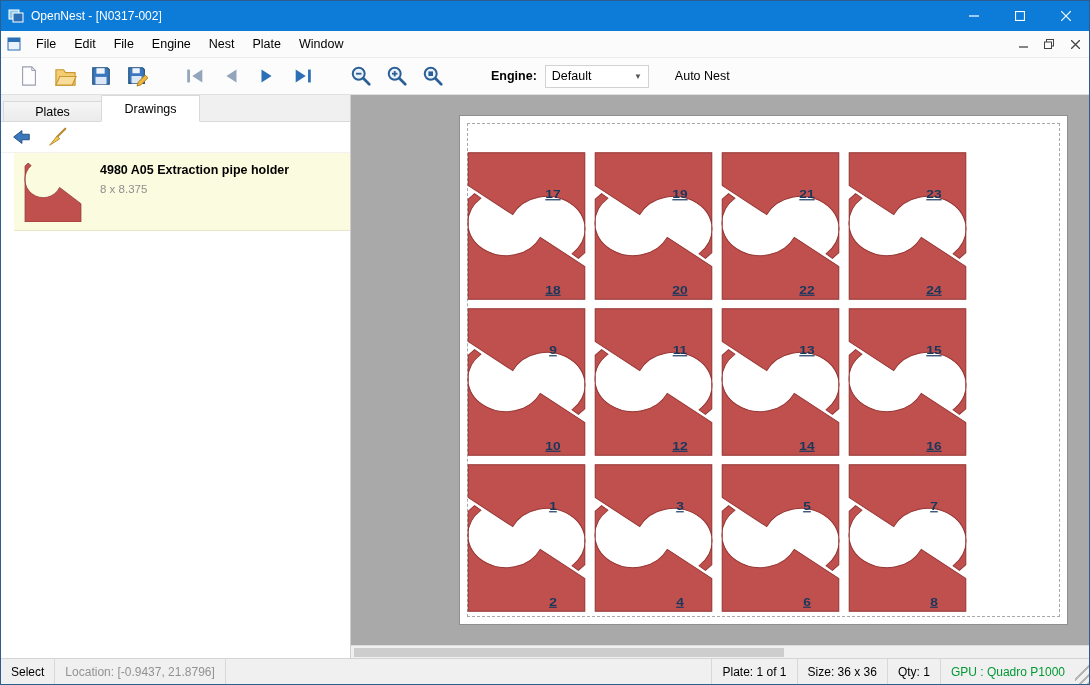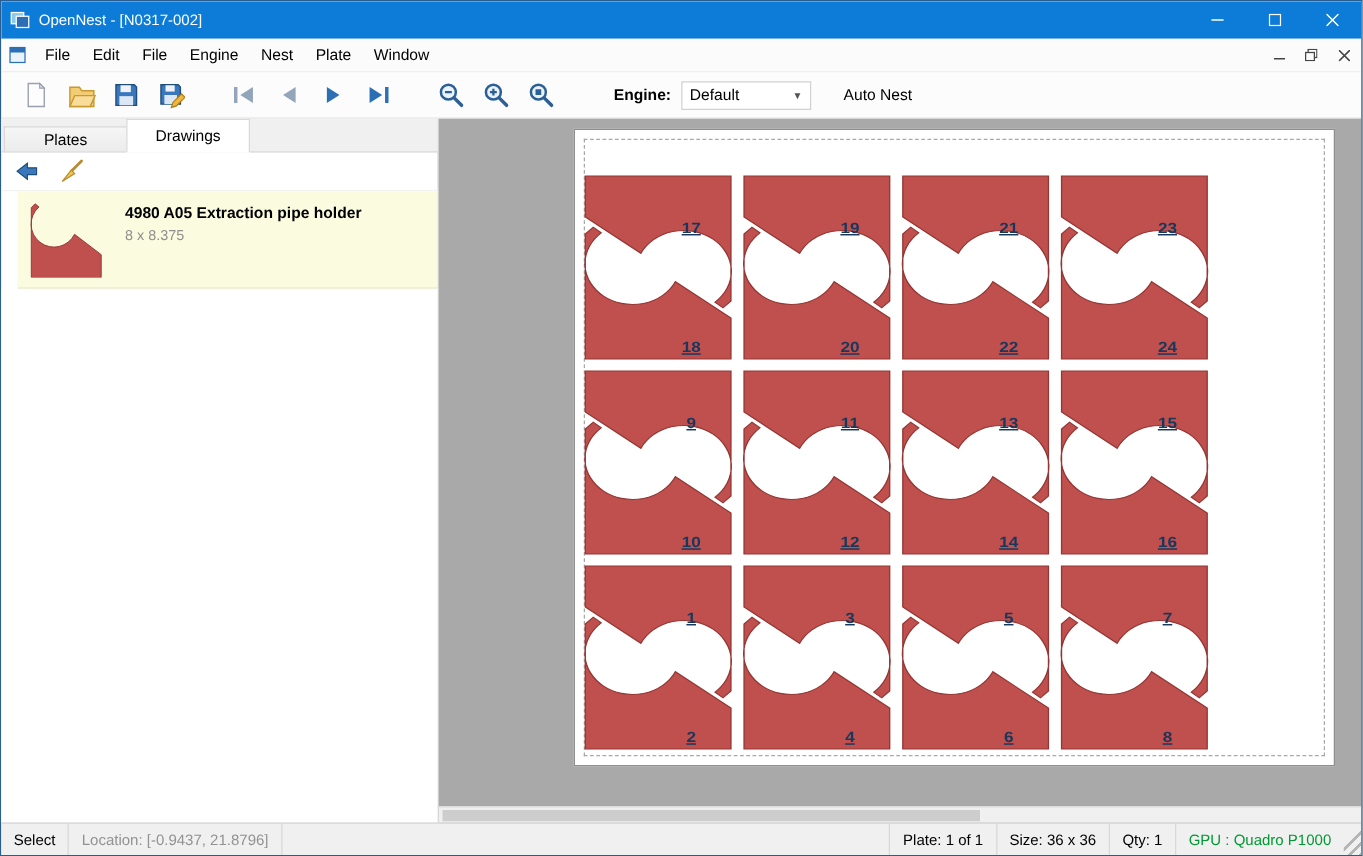--- a/index.html
+++ b/index.html
@@ -41,21 +41,21 @@
   .sbtn{width:28px;height:26px;display:flex;align-items:center;justify-content:center;border:1px solid transparent;}
   .drawing-item{background:#fbfbdf;display:flex;padding:8px 10px;border-bottom:1px solid #e6e6c8;cursor:default;margin-left:13px;}
   .thumb{width:62px;flex:0 0 62px;display:flex;align-items:flex-start;}
   .dtext{margin-left:14px;line-height:1.45;}
   .dtitle{font-weight:bold;font-size:12.5px;margin-bottom:2px;}
   .dline{color:#8f8f8f;font-size:11.5px;}
   .side-fill{flex:1;background:#fff;}
 
   
   .canvas{flex:1;position:relative;background:#a9a9a9;min-width:0;}
-  .plate{position:absolute;left:108px;top:8px;width:609px;height:510px;background:#fff;border:1px solid #8f8f8f;}
+  .plate{position:absolute;left:108px;top:20px;width:609px;height:510px;background:#fff;border:1px solid #8f8f8f;}
   .plate-margin{position:absolute;left:7px;top:7px;right:7px;bottom:7px;border:1px dashed #a8a8a8;}
   .plate svg text{font-family:"Liberation Sans",sans-serif;font-weight:bold;font-size:13px;text-decoration:underline;}
   .hscroll{position:absolute;left:0;right:0;bottom:0;height:13px;background:#f0f0f0;border-top:1px solid #dcdcdc;}
   .hthumb{position:absolute;left:3px;top:2px;height:9px;width:430px;background:#cdcdcd;}
 
   
   .statusbar{height:26px;flex:0 0 26px;background:#f0f0f0;border-top:1px solid #d4d4d4;display:flex;align-items:stretch;font-size:12px;}
   .scell{display:flex;align-items:center;padding:6px 10px;border-right:1px solid #d8d8d8;}
   .scell.right{border-right:none;border-left:1px solid #d8d8d8;}
   .sspacer{flex:1;}

